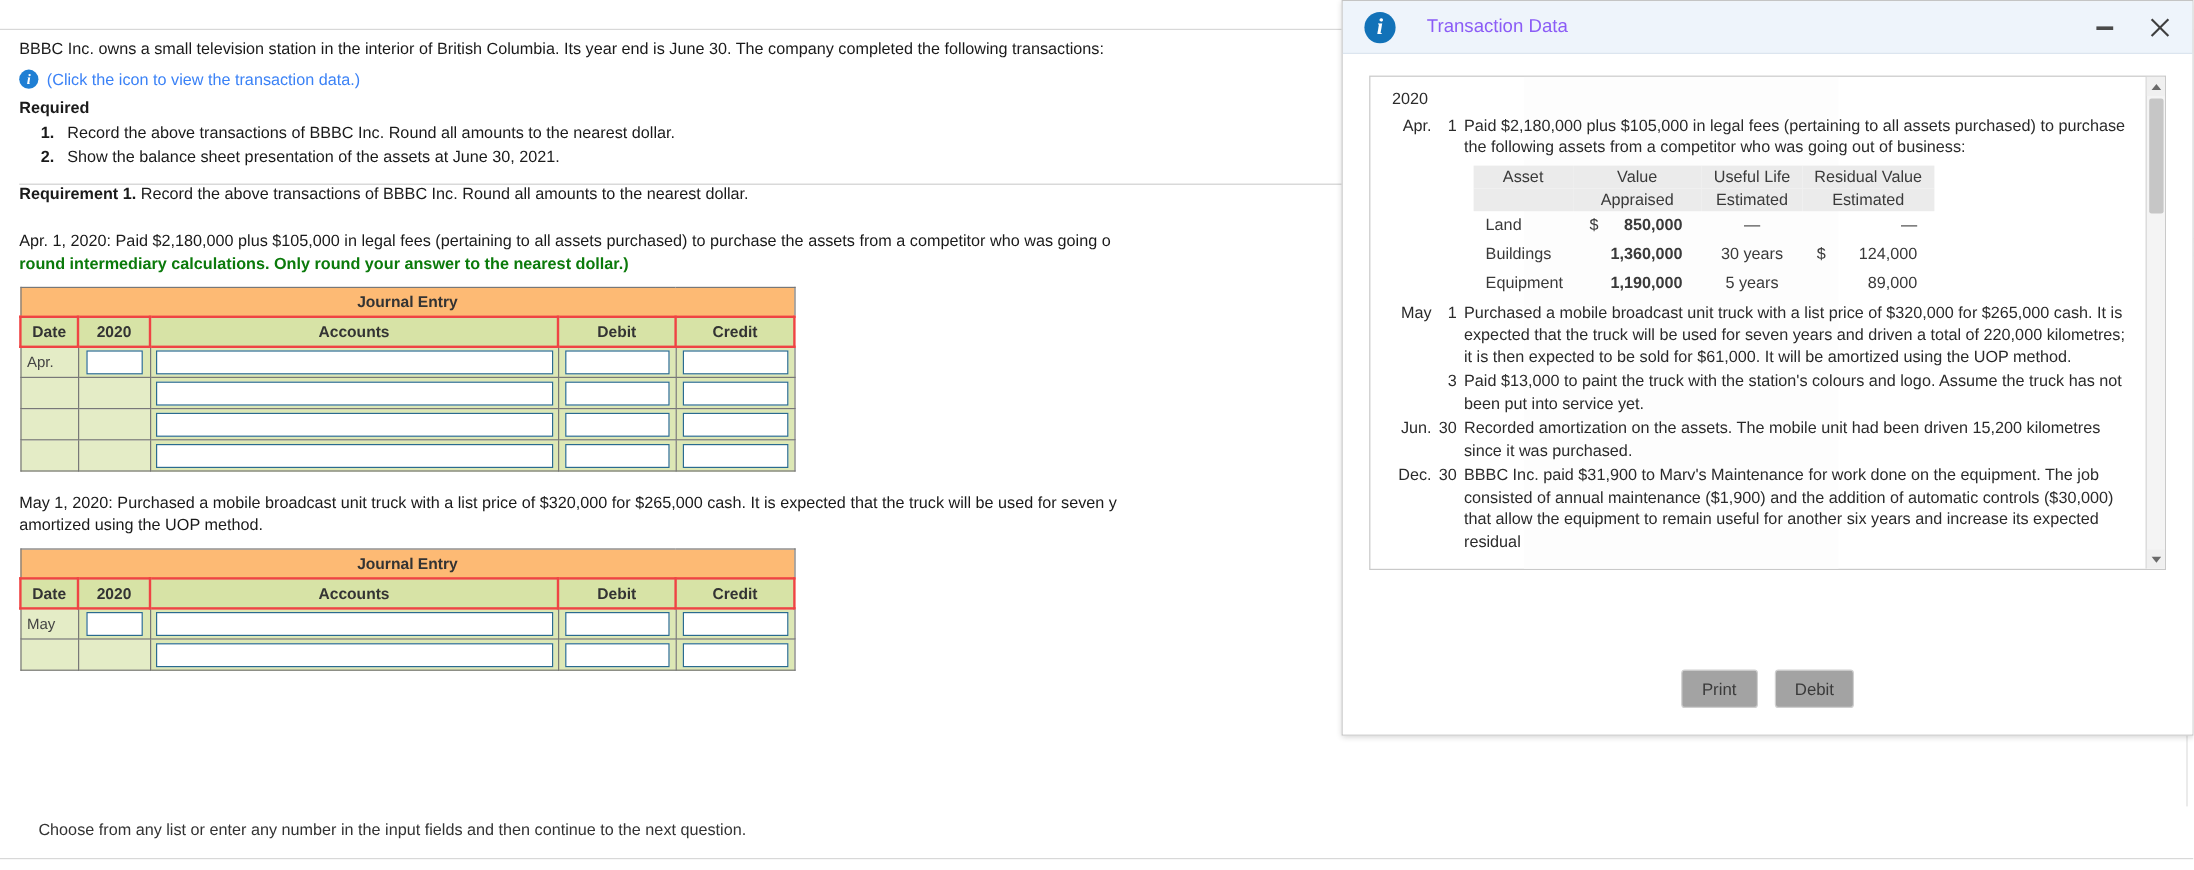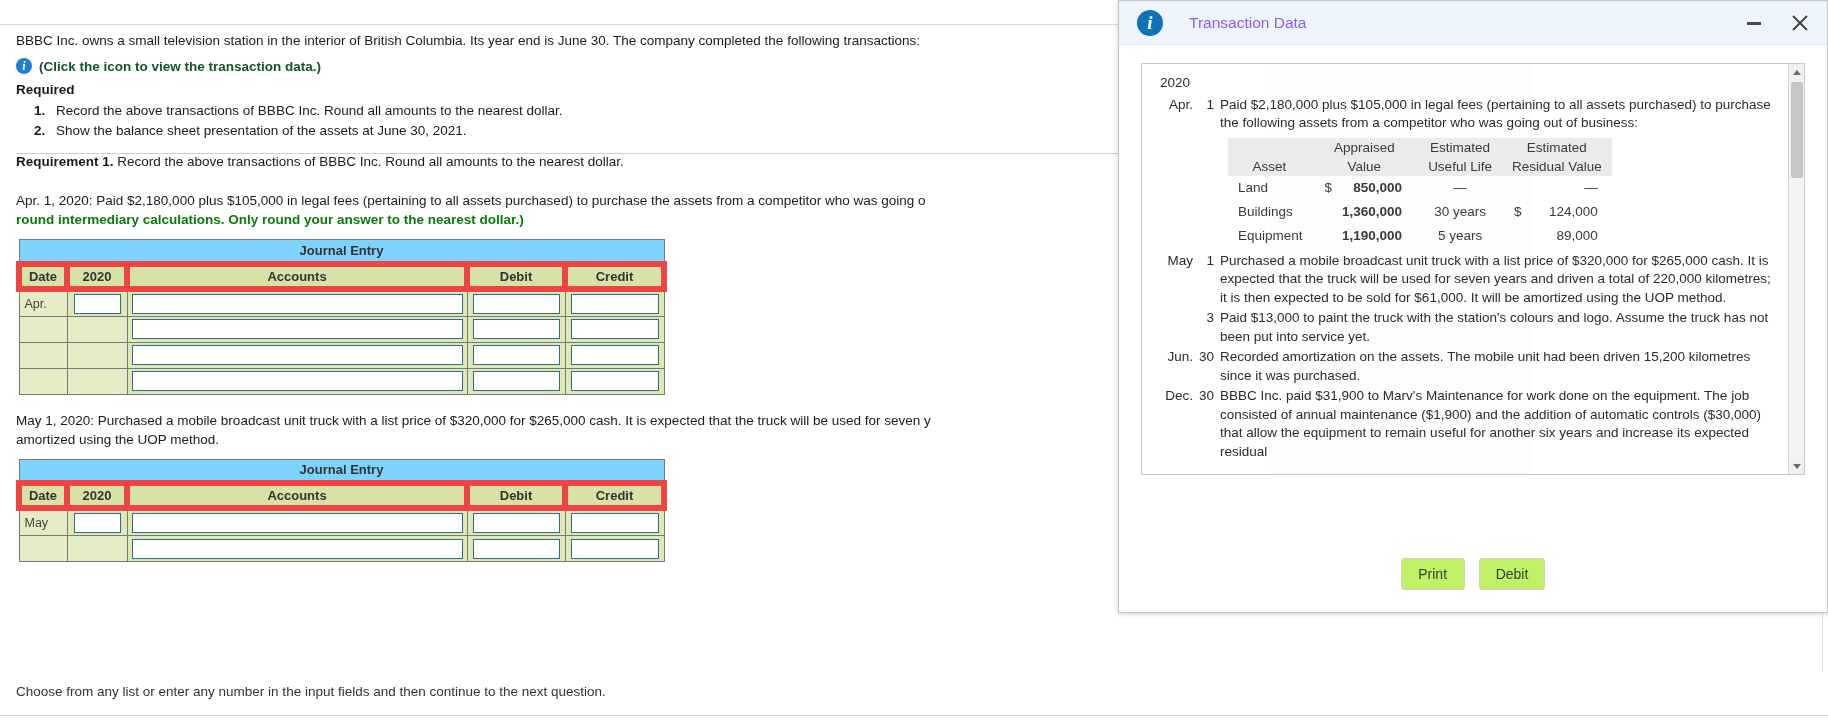--- a/index.html
+++ b/index.html
@@ -32,21 +32,21 @@
     display: flex; align-items: center; gap: 7px; margin-top: 8px;
   }
   .info-icon-small {
     width: 16px; height: 16px; border-radius: 50%;
     background: #1f7fd4; color: #fff;
     font-size: 12px; font-weight: bold; font-style: italic;
     display: flex; align-items: center; justify-content: center;
     font-family: "Liberation Serif", serif;
     flex: 0 0 auto;
   }
-  .icon-line-text { font-size: 13.5px; font-weight: bold; color: #14532d; }
+  .icon-line-text { font-size: 13.5px; font-weight: normal; color: #3b82f6; }
 
   .req-head { font-size: 13.5px; font-weight: bold; color: #1a1a1a; margin-top: 8px; }
   .req-list { margin-top: 4px; }
   .req-item { display: flex; font-size: 13.5px; color: #1a1a1a; line-height: 20px; }
   .req-num { width: 40px; font-weight: bold; padding-left: 18px; }
   .req-txt { }
 
   .hr-sep { margin-top: 12px; width: 1170px; height: 1px; background: #d0d0d0; }
 
   .req1-line { font-size: 13.5px; color:#1a1a1a; white-space: nowrap; }
@@ -58,29 +58,29 @@
 
   
   .je-table {
     margin-top: 10px;
     width: 645px;
     border-collapse: collapse;
     table-layout: fixed;
   }
   .je-table td, .je-table th { padding: 0; }
   .je-title {
-    background: #7dd3fc;
+    background: #fdba74;
     border: 1px solid #787878;
     height: 24px;
     text-align: center;
     font-size: 13px; font-weight: bold; color: #333;
   }
   .je-head td {
     background: #d7e3a6;
-    border: 6px solid #ef4444;
+    border: 2px solid #ef4444;
     height: 25px;
     text-align: center;
     font-size: 13px; font-weight: bold; color: #333;
   }
   .je-head td.hd-date { background:#d7e3a6; }
   .je-row td {
     background: #dde8b5;
     border: 1px solid #787878;
     height: 26px;
     vertical-align: middle;
@@ -108,21 +108,21 @@
   col.w-cre  { width: 99px; }
 
   .scenario2 { margin-top: 16px; font-size: 13.5px; color:#1a1a1a; line-height:19px; }
 
   .bottom-bar {
     position: absolute; left: 0; top: 672px; width: 1828px; height: 53px;
     background: #fff;
   }
   .bottom-bar .bb-line { position:absolute; left:0; top:43px; width:1828px; height:1px; background:#d8d8d8;}
   .bottom-text {
-    position:absolute; left:16px; top:12px;
+    position:absolute; left:32px; top:12px;
     font-size: 13.5px; color: #333;
   }
 
   
   .edge-strip {
     position:absolute; top:24px; right:0; width:6px; height:701px; background:#fff;
     border-left:1px solid #dedede;
   }
   .edge-dot {
     position: absolute; right: 0px; top: 198px;
@@ -258,21 +258,21 @@
 
   .dlg-footer {
     flex: 0 0 76px; height: 76px;
     display: flex; align-items: center; justify-content: center;
     gap: 14px;
     background:#fff;
   }
   .dbtn {
     min-width: 64px; height: 32px;
     padding: 0 16px;
-    background: #bef264;
+    background: #a3a3a3;
     border: 1px solid #cfcfcf;
     border-radius: 3px;
     font-size: 14px; color: #3a3a3a;
     font-family: "Liberation Sans", sans-serif;
     cursor: pointer;
   }
 </style>
 </head>
 <body>
 
@@ -485,30 +485,30 @@
 
               <tr>
                 <td class="tx-month">Apr.</td>
                 <td class="tx-day">1</td>
                 <td class="tx-desc">
                   <div>Paid $2,180,000 plus $105,000 in legal fees (pertaining to all assets purchased) to purchase the following assets from a competitor who was going out of business:</div>
 
                   <table class="asset-table">
                     <thead>
                       <tr>
+                        <th class="th-asset">Asset</th>
+                        <th colspan="2">Value</th>
+                        <th>Useful Life</th>
+                        <th colspan="2">Residual Value</th>
+                      </tr>
+                      <tr>
                         <th></th>
                         <th colspan="2">Appraised</th>
                         <th>Estimated</th>
                         <th colspan="2">Estimated</th>
-                      </tr>
-                      <tr>
-                        <th class="th-asset">Asset</th>
-                        <th colspan="2">Value</th>
-                        <th>Useful Life</th>
-                        <th colspan="2">Residual Value</th>
                       </tr>
                     </thead>
                     <tbody>
                       <tr>
                         <td class="a-name">Land</td>
                         <td class="a-cur">$</td>
                         <td class="a-val">850,000</td>
                         <td class="a-life">—</td>
                         <td class="a-rescur"></td>
                         <td class="a-res">—</td>

